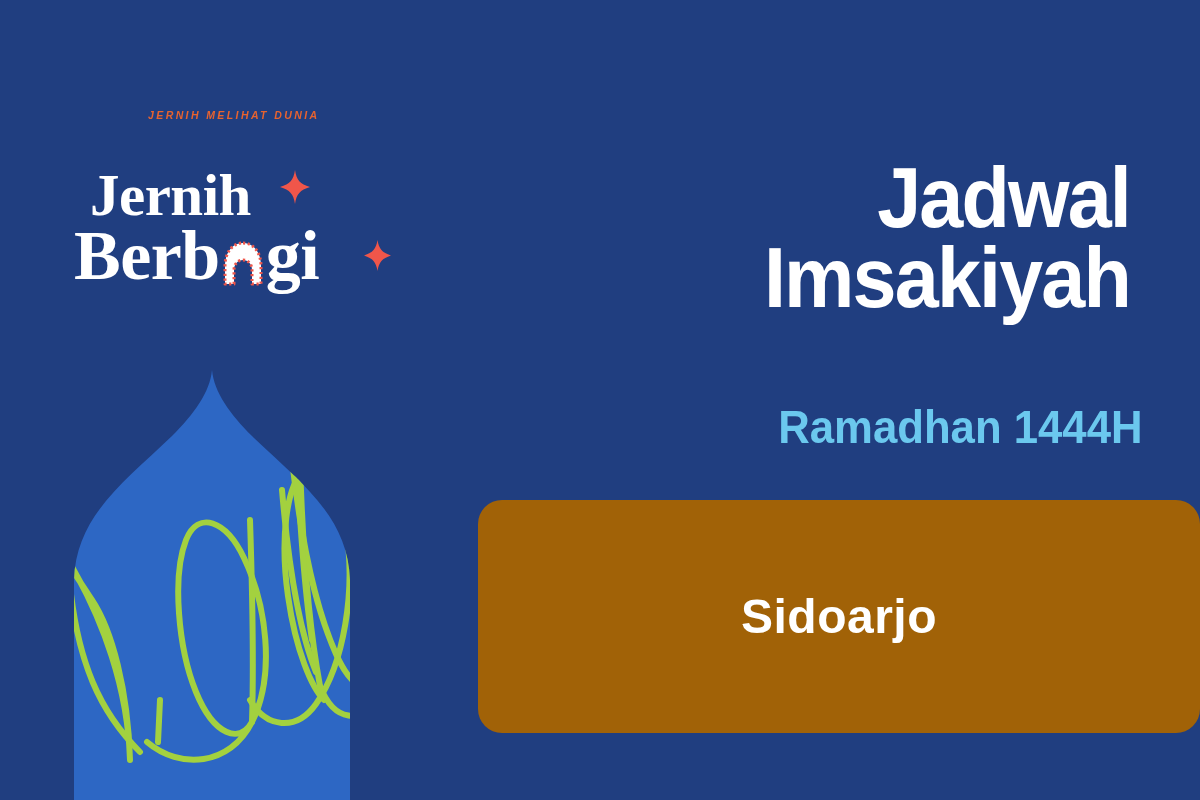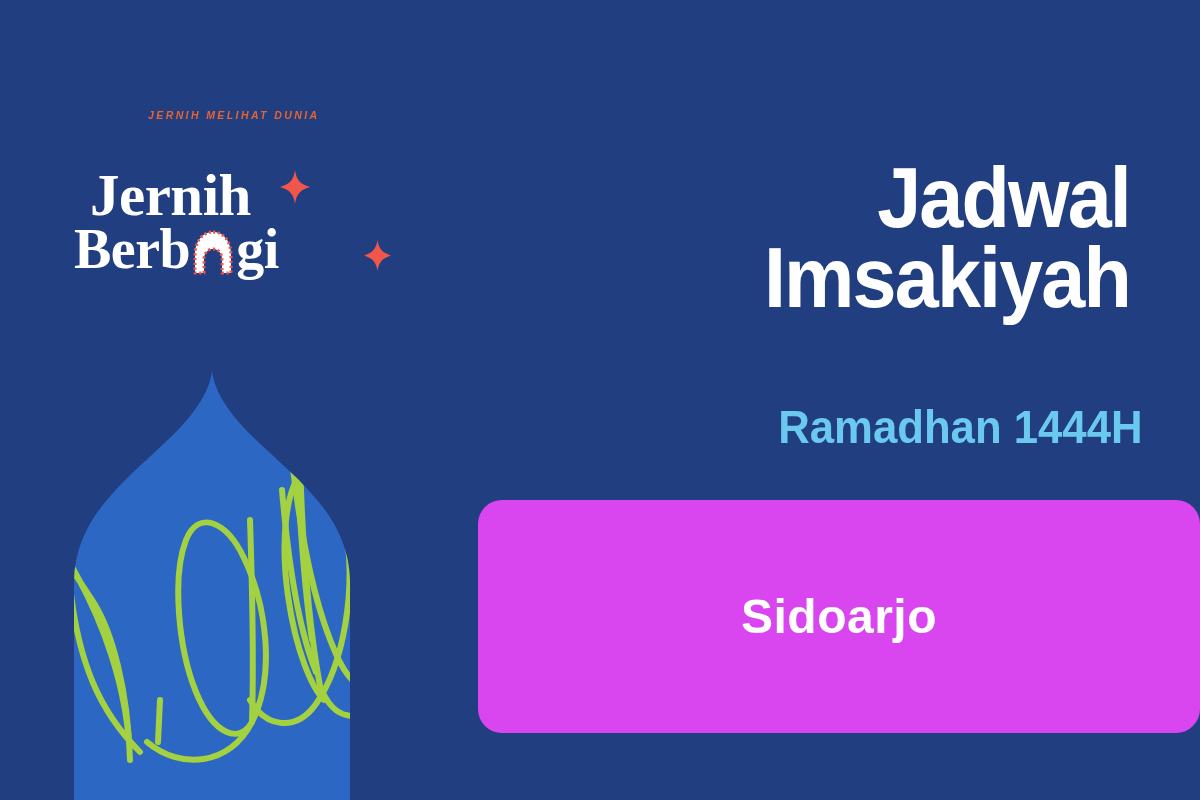--- a/index.html
+++ b/index.html
@@ -79,21 +79,21 @@
     font-weight: bold;
     line-height: 0.93;
     white-space: nowrap;
   }
   .jb-line-1 {
     font-size: 59px;
     letter-spacing: -0.5px;
     margin-left: 16px;
   }
   .jb-line-2 {
-    font-size: 56px;
+    font-size: 70px;
     letter-spacing: -0.5px;
     position: relative;
   }
   .jb-arch-a {
     display: inline-block;
     width: 44px;
     height: 46px;
     vertical-align: -7px;
     position: relative;
     margin: 0 1px;
@@ -139,21 +139,21 @@
     text-align: right;
   }
 
   
   .loc-card {
     position: absolute;
     left: 478px;
     top: 500px;
     width: 722px;
     height: 233px;
-    background: #d946ef;
+    background: #a16207;
     border-radius: 24px;
     display: flex;
     flex-direction: column;
     align-items: center;
     justify-content: center;
     gap: 6px;
   }
   .loc-city {
     color: #ffffff;
     font-family: "Liberation Sans", sans-serif;

